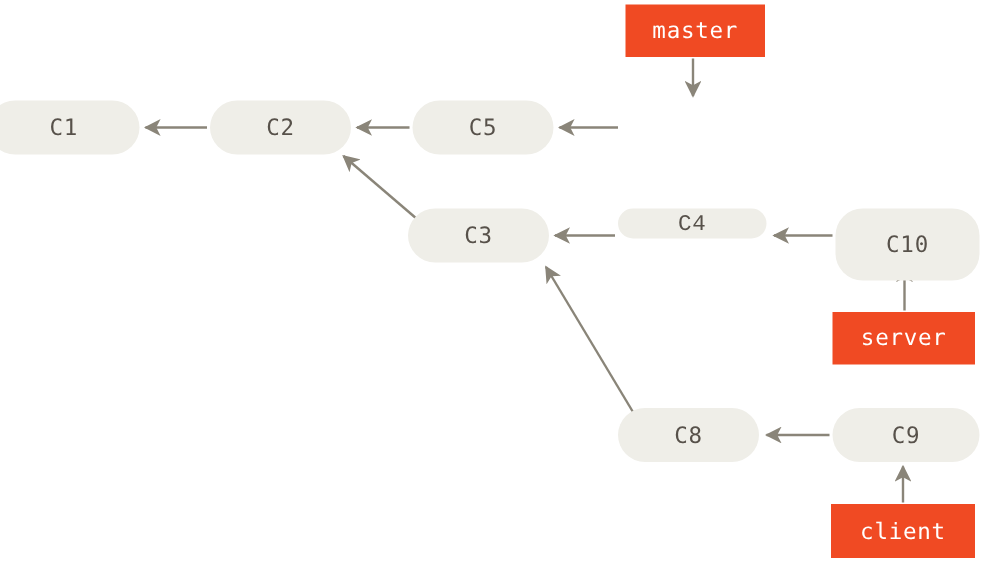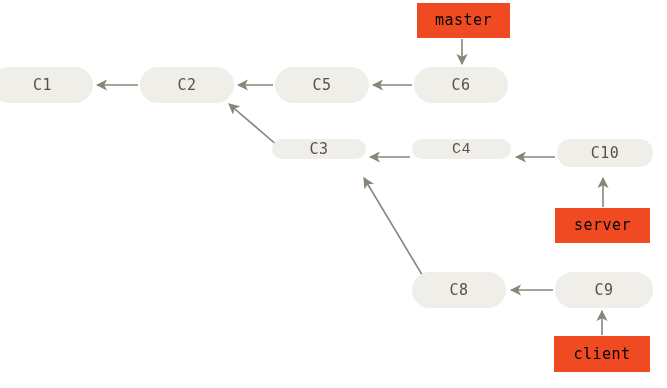--- a/index.html
+++ b/index.html
@@ -33,21 +33,21 @@
   }
   .commit {
     background: #efeee8;
     border-radius: 18px;
     color: #57514a;
     font-size: 15px;
     letter-spacing: 0.5px;
   }
   .branch {
     background: #f04a23;
-    color: #000000;
+    color: #ffffff;
     font-size: 15px;
     letter-spacing: 0.5px;
     border-radius: 0;
   }
   .node-label {
     line-height: 1;
     white-space: nowrap;
   }
 </style>
 </head>
@@ -90,33 +90,30 @@
   </div>
 
   <div class="node commit" style="left:140px; top:67px; width:94px; height:36px;text-align:center;">
     <span class="node-label">C2</span>
   </div>
 
   <div class="node commit" style="left:275px; top:67px; width:94px; height:36px;">
     <span class="node-label">C5</span>
   </div>
 
-  <div class="node commit" style="left:414px; top:67px; width:94px; height:36px;">
-    <span class="node-label">C6</span>
-  </div>
 
-  <div class="node commit" style="left:272px; top:139px; width:94px; height:20px;">
+  <div class="node commit" style="left:272px; top:139px; width:94px; height:36px;">
     <span class="node-label">C3</span>
   </div>
 
   <div class="node commit" style="left:412px; top:139px; width:99px; height:20px;font-family:Liberation Mono, monospace;">
     <span class="node-label">C4</span>
   </div>
 
-  <div class="node commit" style="left:557px; top:139px; width:96px; height:28px;">
+  <div class="node commit" style="left:557px; top:139px; width:96px; height:48px;">
     <span class="node-label">C10</span>
   </div>
 
   <div class="node commit" style="left:412px; top:272px; width:94px; height:36px;">
     <span class="node-label">C8</span>
   </div>
 
   <div class="node commit" style="left:555px; top:272px; width:98px; height:36px;">
     <span class="node-label">C9</span>
   </div>

